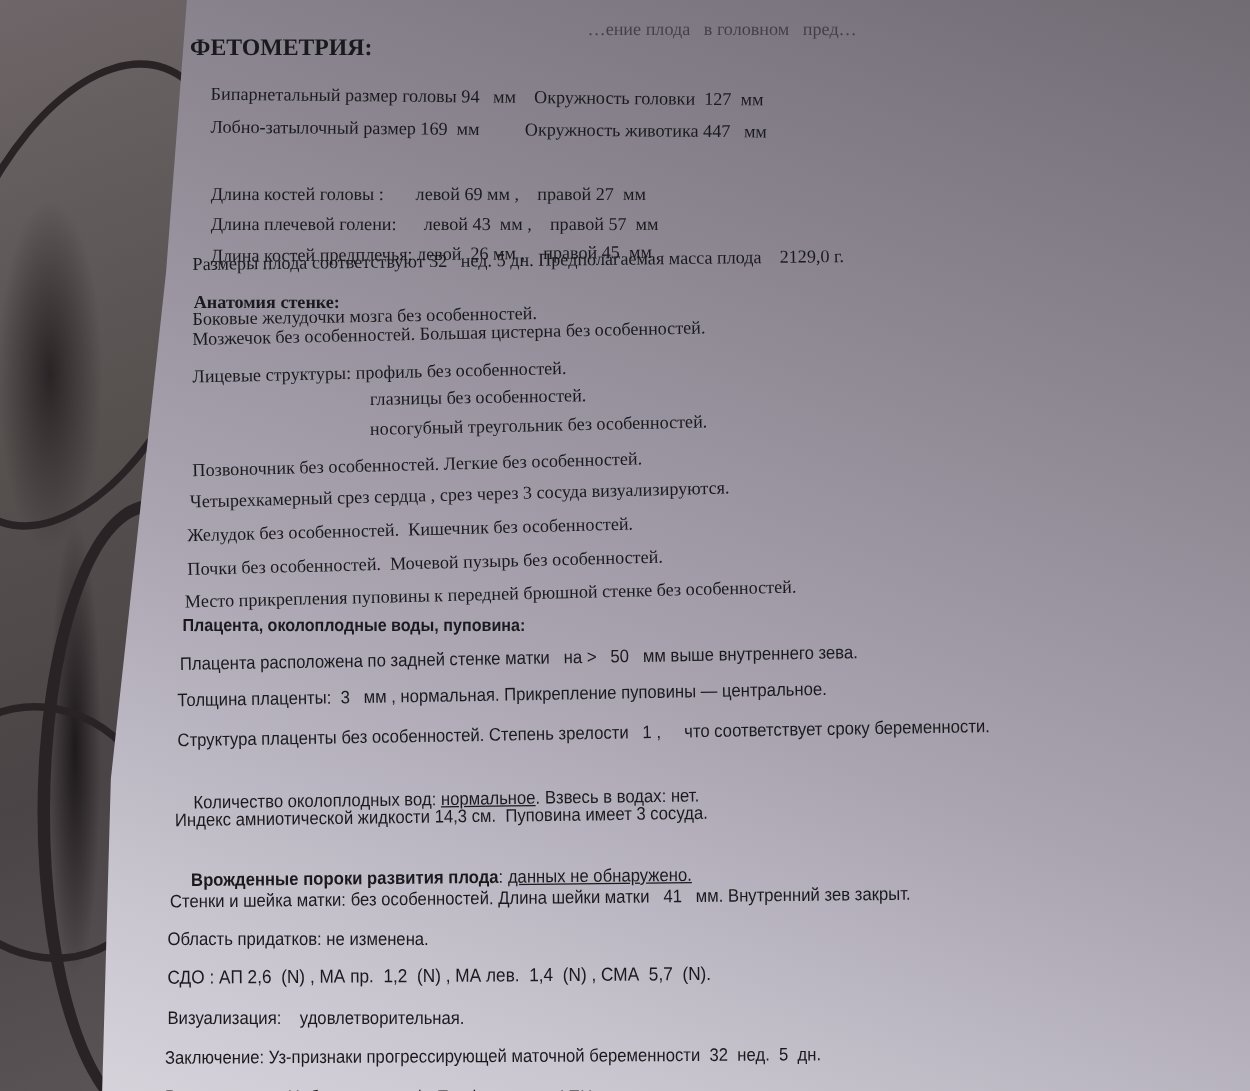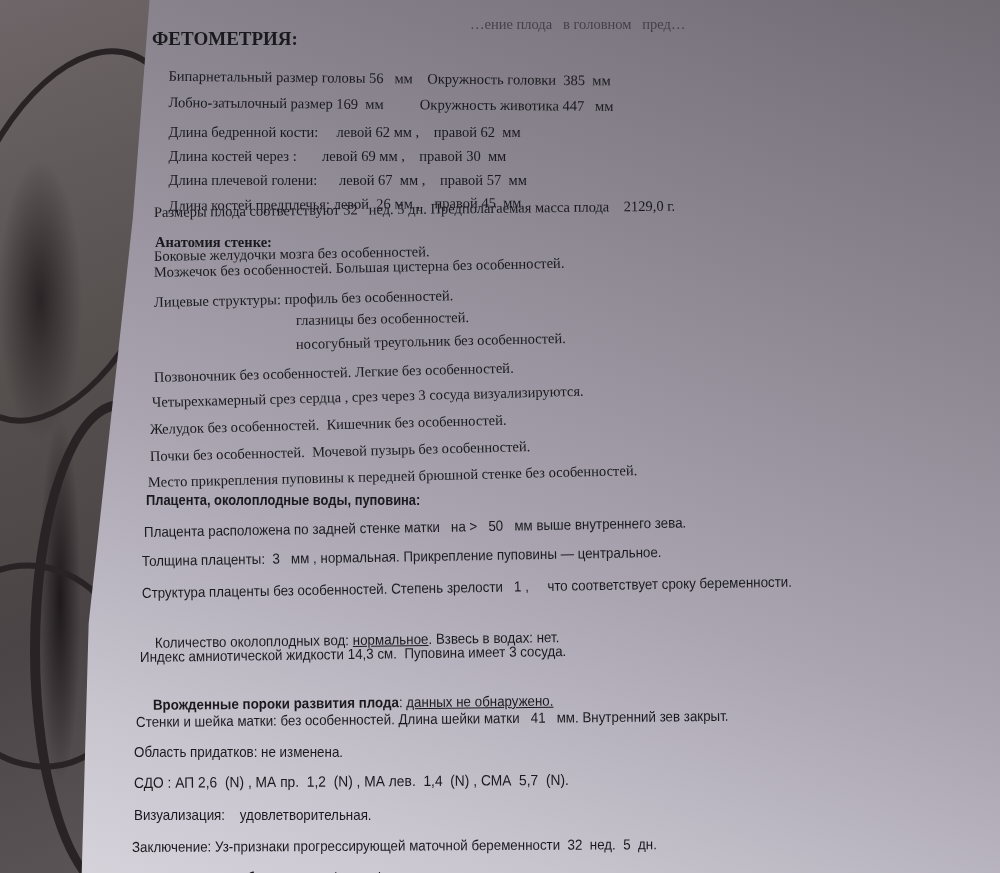--- a/index.html
+++ b/index.html
@@ -49,33 +49,30 @@
 </div>
 
 <div class="paper"></div>
 
 <div class="doc">
   <div class="line" style="left:470px;top:-8px;opacity:.6;">…ение плода   в головном   пред…</div>
 
   <div class="line b" style="left:152px;top:4px;font-size:19px;">ФЕТОМЕТРИЯ:</div>
 
   <div class="line" style="left:154px;top:29px;transform:rotate(0.6deg);">
-    <span>Бипарнетальный размер головы</span> <span>56</span>   <span>мм</span>    <span>Окружность головки</span>  <span>385</span>  <span>мм</span>
+    <span>Бипарнетальный размер головы</span> <span>94</span>   <span>мм</span>    <span>Окружность головки</span>  <span>127</span>  <span>мм</span>
   </div>
   <div class="line" style="left:154px;top:55px;transform:rotate(0.5deg);">
     <span>Лобно-затылочный размер</span> <span>169</span>  <span>мм</span>          <span>Окружность животика</span> <span>447</span>   <span>мм</span>
   </div>
-  <div class="line" style="left:154px;top:83px;">
-    <span>Длина бедренной кости:</span>     <span>левой 62 мм ,</span>    <span>правой 62  мм</span>
-  </div>
   <div class="line" style="left:154px;top:107px;">
-    <span>Длина костей через :</span>       <span>левой 69 мм ,</span>    <span>правой 30  мм</span>
+    <span>Длина костей головы :</span>       <span>левой 69 мм ,</span>    <span>правой 27  мм</span>
   </div>
   <div class="line" style="left:154px;top:131px;">
-    <span>Длина плечевой голени:</span>      <span>левой 67  мм ,</span>    <span>правой 57  мм</span>
+    <span>Длина плечевой голени:</span>      <span>левой 43  мм ,</span>    <span>правой 57  мм</span>
   </div>
   <div class="line" style="left:154px;top:155px;transform:rotate(-0.5deg);">
     <span>Длина костей предплечья:</span> <span>левой  26 мм ,</span>    <span>правой 45  мм</span>
   </div>
   <div class="line" style="left:154px;top:180px;transform:rotate(-0.7deg);transform-origin:left;">Размеры плода соответствуют 32   нед. 5 дн. Предполагаемая масса плода    2129,0 г.</div>
 
   <div class="line b" style="left:155px;top:210px;">Анатомия стенке:</div>
   <div class="line" style="left:154px;top:224px;transform:rotate(-1deg);transform-origin:left;">Боковые желудочки мозга без особенностей.</div>
   <div class="line" style="left:154px;top:240px;transform:rotate(-1.3deg);transform-origin:left;">Мозжечок без особенностей. Большая цистерна без особенностей.</div>
   <div class="line" style="left:154px;top:270px;transform:rotate(-1.3deg);transform-origin:left;">Лицевые структуры: профиль без особенностей.</div>

